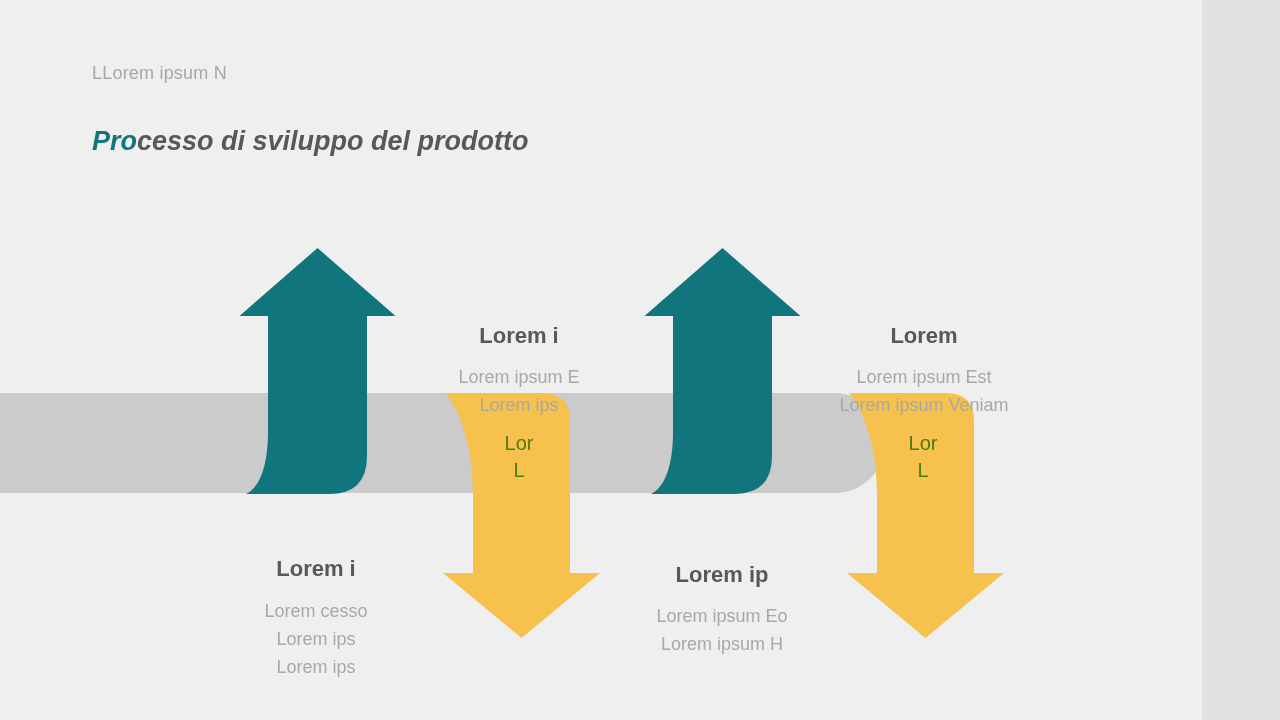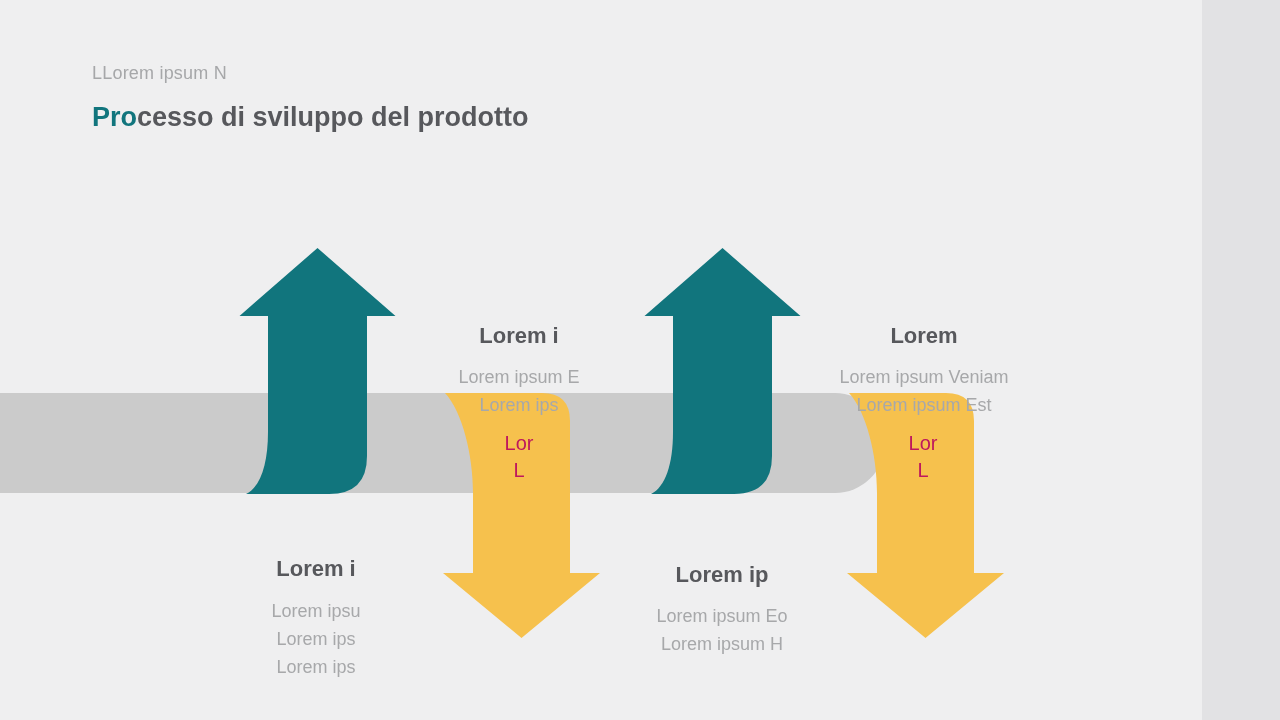--- a/index.html
+++ b/index.html
@@ -22,25 +22,26 @@
   .eyebrow{
     position:absolute;
     left:92px;top:62px;
     font-size:18px;
     line-height:22px;
     color:#a6a7a9;
     letter-spacing:0.2px;
   }
   .title{
     position:absolute;
-    left:92px;top:102px;
+    left:92px;top:126px;
     font-size:27px;
     line-height:31px;
     font-weight:bold;
     color:#57585c;
+    font-style:italic;
   }
   .title .accent{color:#11757d;}
   .step-label{
     position:absolute;
     width:280px;
     text-align:center;
     margin-top:40px;
   }
   .step-title{
     font-size:22px;
@@ -61,21 +62,21 @@
   .label-step3 .step-lines{margin-top:12px;}
   .label-step4{left:784px;top:281px;}
   .label-step4 .step-lines{margin-top:12px;}
   .arrow-tag{
     position:absolute;
     width:100px;
     top:430px;
     text-align:center;
     font-size:20px;
     line-height:27px;
-    color:#be185d;
+    color:#4d7c0f;
   }
   .tag-1{left:469px;}
   .tag-2{left:873px;}
 </style>
 </head>
 <body>
 
 <div class="slide">
 
   <svg class="shapes" viewBox="0 0 1280 720" xmlns="http://www.w3.org/2000/svg">
@@ -97,21 +98,21 @@
 
   <div class="eyebrow">LLorem ipsum N</div>
 
   <div class="title">
     <span class="accent">Pro</span><span>cesso di sviluppo del prodotto</span>
   </div>
 
   <div class="step-label label-step1">
     <div class="step-title">Lorem i</div>
     <div class="step-lines">
-      <div>Lorem ipsu</div>
+      <div>Lorem cesso</div>
       <div>Lorem ips</div>
       <div>Lorem ips</div>
     </div>
   </div>
 
   <div class="step-label label-step2">
     <div class="step-title">Lorem i</div>
     <div class="step-lines">
       <div>Lorem ipsum E</div>
       <div>Lorem ips</div>
@@ -122,22 +123,22 @@
     <div class="step-title">Lorem ip</div>
     <div class="step-lines">
       <div>Lorem ipsum Eo</div>
       <div>Lorem ipsum H</div>
     </div>
   </div>
 
   <div class="step-label label-step4">
     <div class="step-title">Lorem</div>
     <div class="step-lines">
+      <div>Lorem ipsum Est</div>
       <div>Lorem ipsum Veniam</div>
-      <div>Lorem ipsum Est</div>
     </div>
   </div>
 
   <div class="arrow-tag tag-1">
     <div>Lor</div>
     <div>L</div>
   </div>
 
   <div class="arrow-tag tag-2">
     <div>Lor</div>

